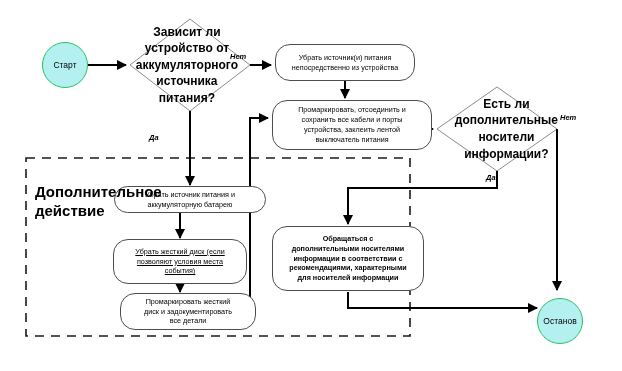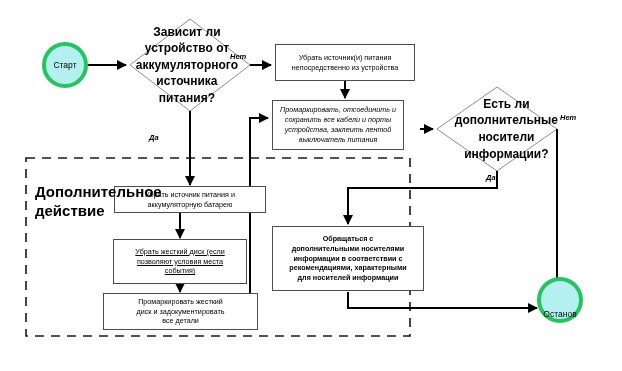--- a/index.html
+++ b/index.html
@@ -24,25 +24,26 @@
   }
   .node {
     position: absolute;
     box-sizing: border-box;
     display: flex;
     align-items: center;
     justify-content: center;
     text-align: center;
     color: #000000;
     z-index: 3;
+    border-radius: 15px;
   }
   .terminator {
     border-radius: 50%;
     background: #b4f0f0;
-    border: 4px solid #22c55e;
+    border: 1px solid #22c55e;
     font-size: 8.5px;
   }
   .process {
     background: #ffffff;
     border: 1px solid #4d4d4d;
     font-size: 7.2px;
     line-height: 1.38;
     padding: 2px 3px;
   }
   .decision-text {
@@ -128,21 +129,21 @@
 аккумуляторного
 источника
 питания?</span>
   </div>
 
   <div class="node process" style="left:275px; top:44px; width:140px; height:37px; white-space:pre-line;">
     <span>Убрать источник(и) питания
 непосредственно из устройства</span>
   </div>
 
-  <div class="node process" style="left:272px; top:100px; width:132px; height:50px; white-space:pre-line;font-style:italic;">
+  <div class="node process" style="left:272px; top:100px; width:160px; height:50px; white-space:pre-line;">
     <span>Промаркировать, отсоединить и
 сохранить все кабели и порты
 устройства, заклеить лентой
 выключатель питания</span>
   </div>
 
   <div class="decision-text" style="left:462px; top:101px; width:96px; height:56px; white-space:pre-line;">
     <span>Есть ли
 дополнительные
 носители
@@ -153,35 +154,35 @@
     <span>Убрать источник питания и
 аккумуляторную батарею</span>
   </div>
 
   <div class="node process" style="left:113px; top:239px; width:134px; height:45px; white-space:pre-line;text-decoration:underline;">
     <span>Убрать жесткий диск (если
 позволяют условия места
 события)</span>
   </div>
 
-  <div class="node process" style="left:103px; top:293px; width:155px; height:37px; white-space:pre-line;">
+  <div class="node process" style="left:120px; top:293px; width:136px; height:37px; white-space:pre-line;">
     <span>Промаркировать жесткий
 диск и задокументировать
 все детали</span>
   </div>
 
   <div class="node process" style="left:272px; top:226px; width:152px; height:65px; white-space:pre-line;font-weight:bold;">
     <span>Обращаться с
 дополнительными носителями
 информации в соответствии с
 рекомендациями, характерными
 для носителей информации</span>
   </div>
 
-  <div class="node terminator" style="left:537px; top:277px; width:46px; height:46px;align-items:flex-end;">
+  <div class="node terminator" style="left:537px; top:298px; width:46px; height:46px;">
     <span>Останов</span>
   </div>
 
   <div class="edge-label" style="left:230px; top:52px;">
     <span>Нет</span>
   </div>
   <div class="edge-label" style="left:149px; top:133px;">
     <span>Да</span>
   </div>
   <div class="edge-label" style="left:560px; top:113px;">

